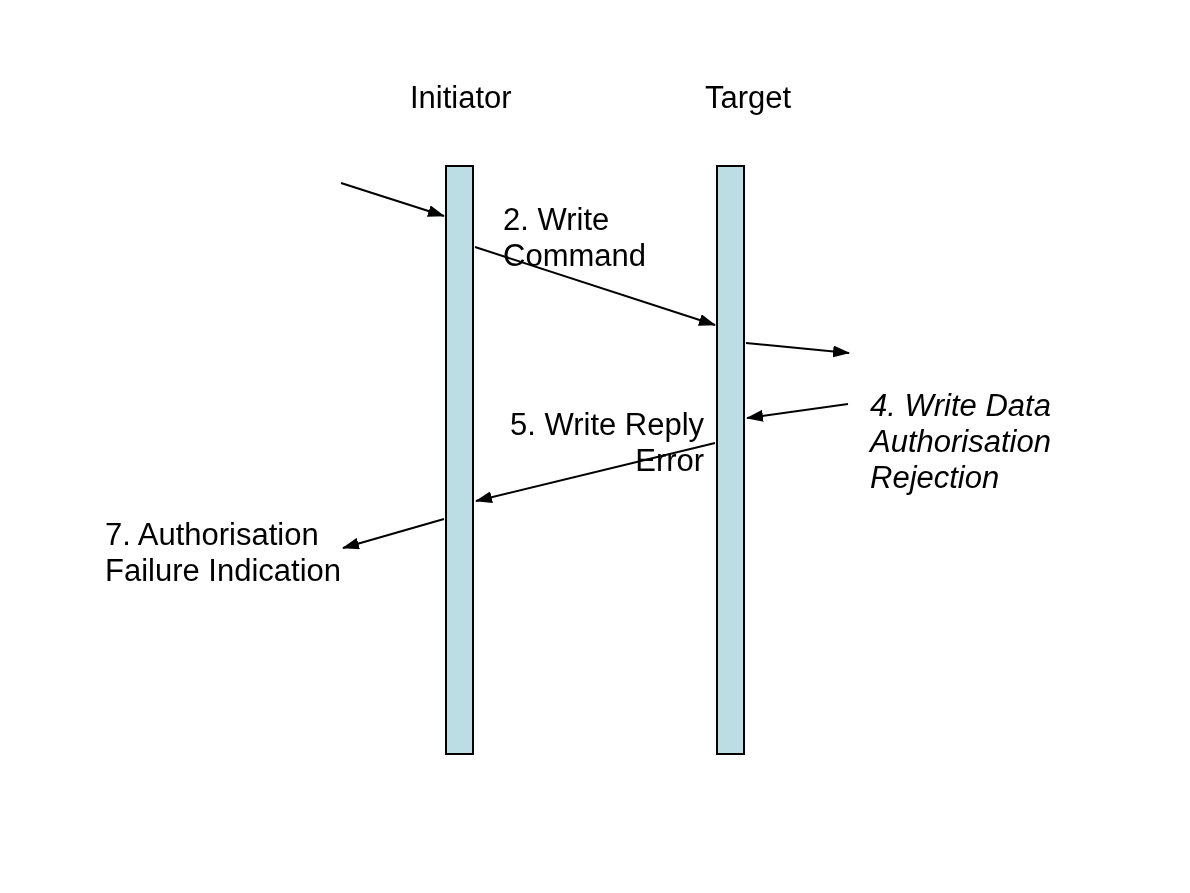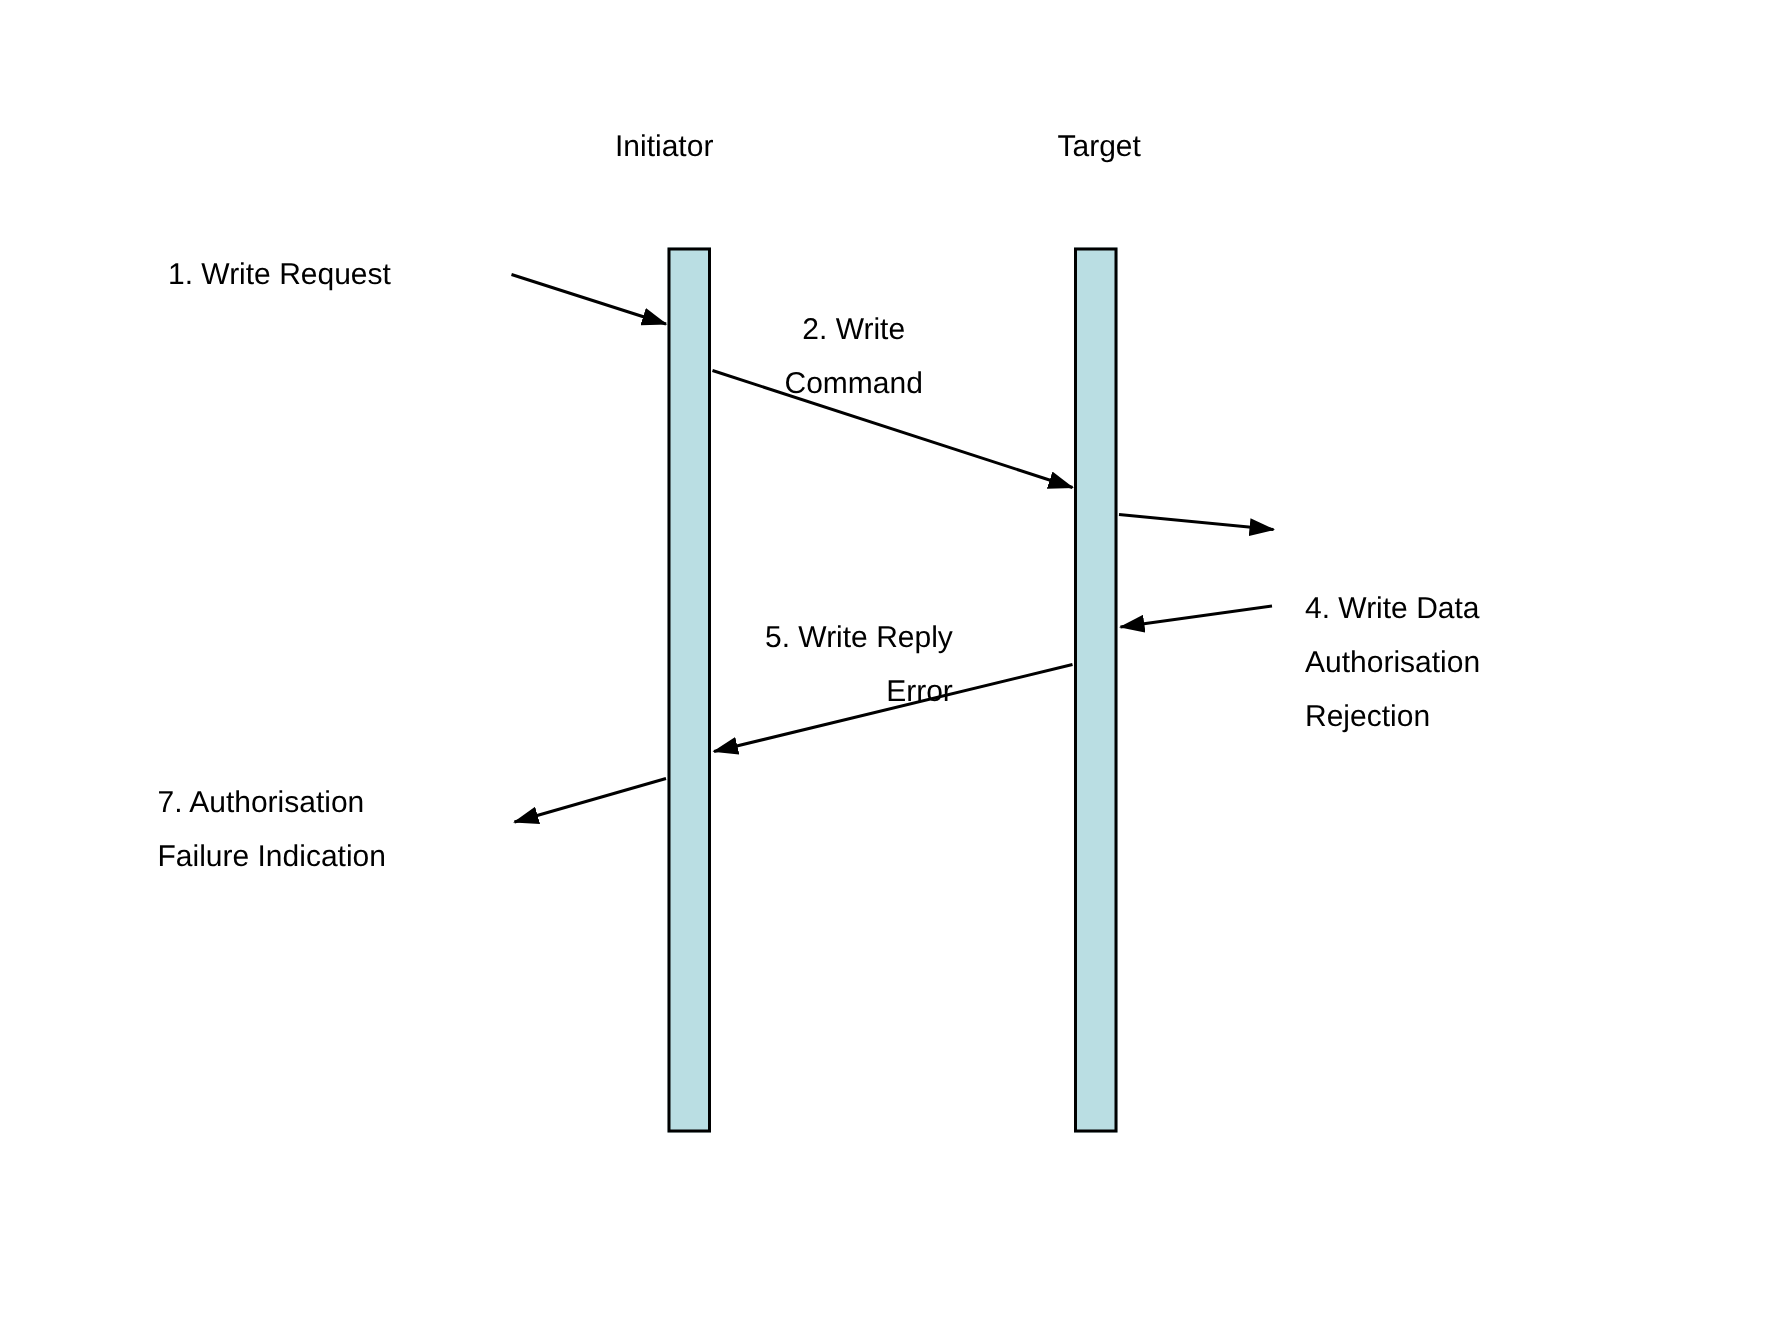--- a/index.html
+++ b/index.html
@@ -13,21 +13,21 @@
     position: relative;
     width: 1190px;
     height: 893px;
     background: var(--bg);
     font-family: "Liberation Sans", sans-serif;
     color: var(--ink);
     overflow: hidden;
   }
   .txt {
     position: absolute;
-    font-size: 20px;
+    font-size: 31px;
     line-height: 36px;
     white-space: pre-line;
     color: var(--ink);
   }
   .lifeline-label-initiator { left: 410px; top: 80px; }
   .lifeline-label-target    { left: 705px; top: 80px; }
 
   .lifeline-bar {
     position: absolute;
     top: 165px;
@@ -42,23 +42,23 @@
   .arrows-layer {
     position: absolute;
     left: 0; top: 0;
     width: 1190px;
     height: 893px;
   }
   .arrows-layer line { stroke: var(--ink); stroke-width: 2; }
   .arrows-layer .head { fill: var(--ink); }
 
   .msg-1 { left: 112px; top: 165px; white-space: nowrap; }
-  .msg-2 { left: 523px; top: 202px; text-align: center; }
+  .msg-2 { left: 503px; top: 202px; }
   .msg-3 { left: 870px; top: 302px; }
-  .msg-4 { left: 870px; top: 388px; }
+  .msg-4 { left: 870px; top: 388px; font-style: italic; }
   .msg-5 { left: 510px; top: 407px; text-align: right; }
   .msg-6 { left: 105px; top: 517px; }
 </style>
 </head>
 <body>
 
 <div class="canvas">
 
   <div class="txt lifeline-label-initiator">Initiator</div>
   <div class="txt lifeline-label-target">Target</div>
@@ -73,21 +73,20 @@
       </marker>
     </defs>
     <line x1="341" y1="183" x2="444" y2="216" marker-end="url(#ah)"></line>
     <line x1="475" y1="247" x2="715" y2="325" marker-end="url(#ah)"></line>
     <line x1="746" y1="343" x2="849" y2="353" marker-end="url(#ah)"></line>
     <line x1="848" y1="404" x2="747" y2="418" marker-end="url(#ah)"></line>
     <line x1="715" y1="443" x2="476" y2="501" marker-end="url(#ah)"></line>
     <line x1="444" y1="519" x2="343" y2="548" marker-end="url(#ah)"></line>
   </svg>
 
-  <div class="txt msg-1">1. Write Request</div>
   <div class="txt msg-2">2. Write
 Command</div>
   <div class="txt msg-4">4. Write Data
 Authorisation
 Rejection</div>
   <div class="txt msg-5">5. Write Reply
 Error</div>
   <div class="txt msg-6">7. Authorisation
 Failure Indication</div>
 

